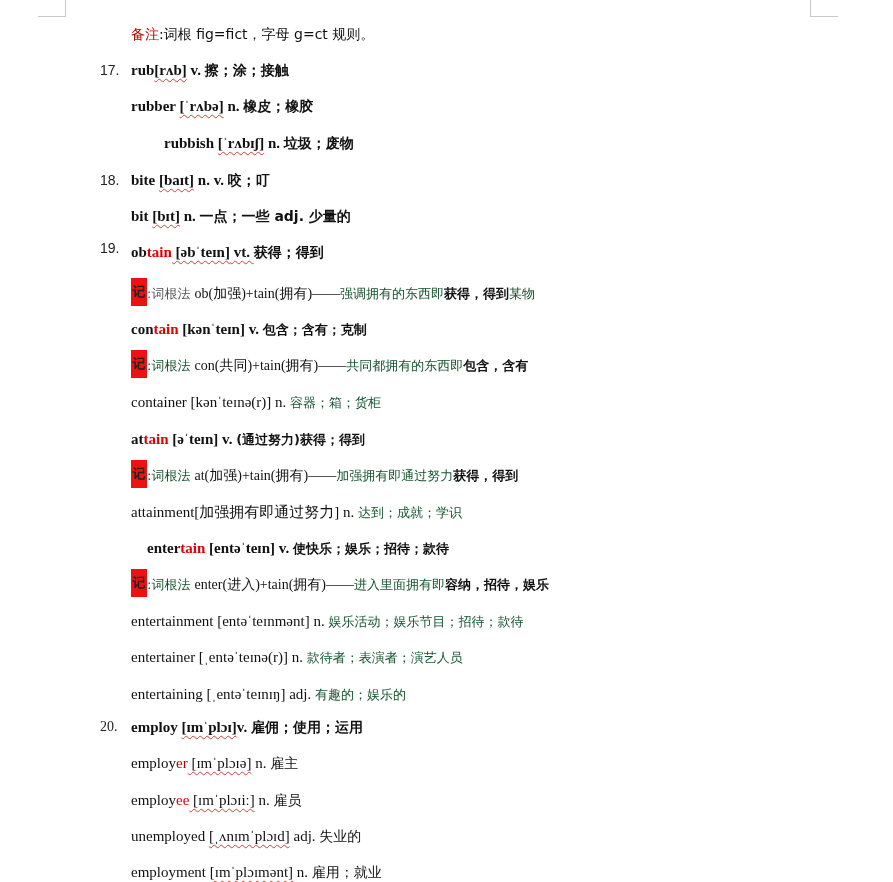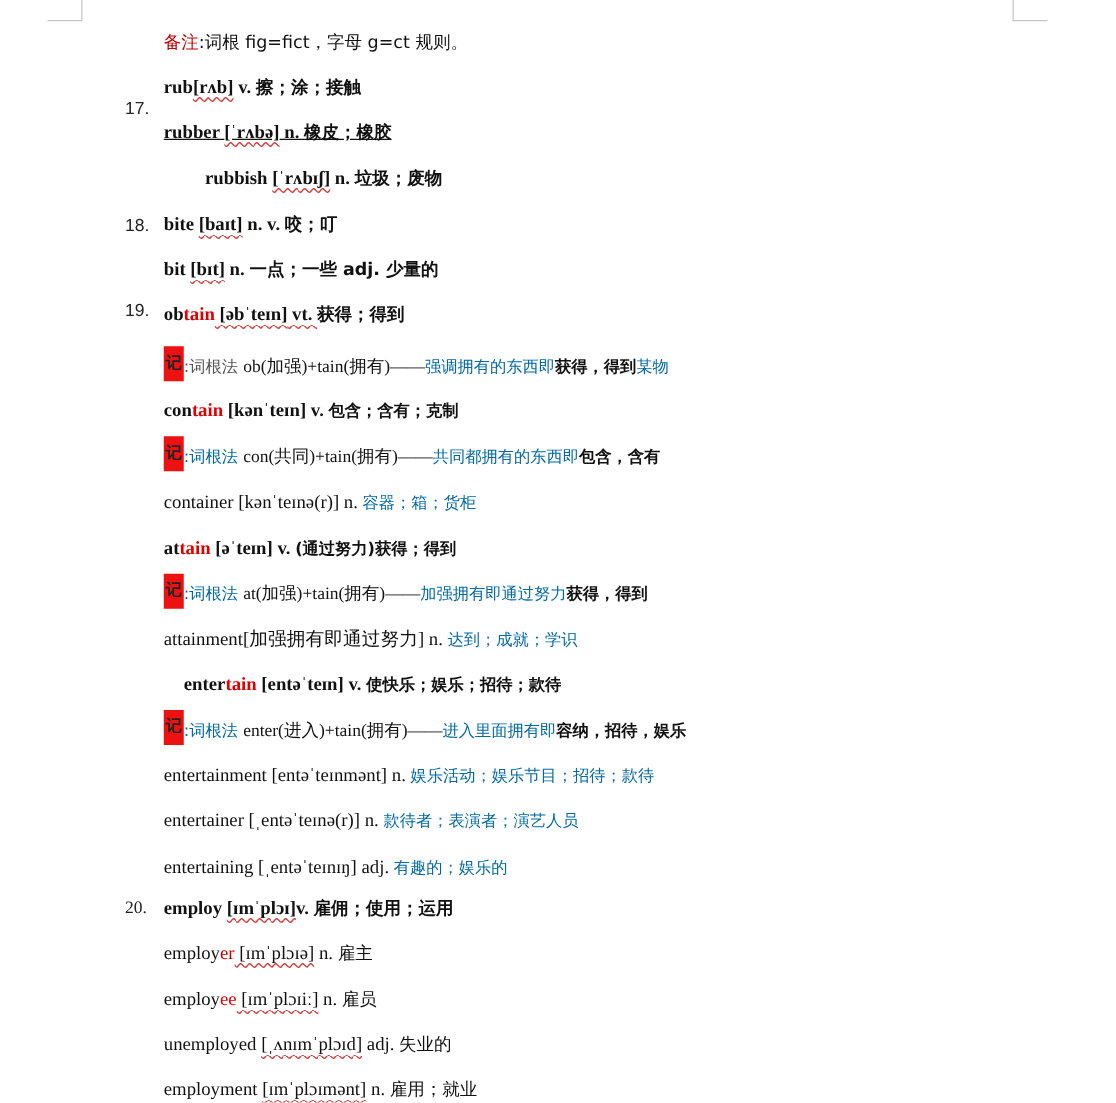--- a/index.html
+++ b/index.html
@@ -7,45 +7,45 @@
          font-family:"Liberation Serif", serif; color:#111; }
   .corner { position:absolute; border-color:#c8c8c8; border-style:solid; width:0; height:0; }
   .corner-tl { left:38px; top:0; width:27px; height:16px; border-width:0 1px 1px 0; }
   .corner-tr { left:810px; top:0; width:27px; height:16px; border-width:0 0 1px 1px; }
   .line { position:absolute; left:131px; white-space:nowrap; font-size:15px; line-height:20px; }
   .num { position:absolute; left:100px; font-size:14px; color:#222; font-family:"Liberation Sans", sans-serif; }
   .b { font-weight:bold; }
   .red { color:#e00000; }
   .darkred { color:#c00000; }
   .wavy { text-decoration:underline wavy #d04040; text-decoration-thickness:1px; text-underline-offset:3px; }
-  .gray { color:#0369a1; }
+  .gray { color:#14532d; }
   .cn { font-family:"DejaVu Sans", sans-serif; font-size:14px; }
   .cnb { font-family:"DejaVu Sans", sans-serif; font-size:14px; font-weight:bold; }
   .ji { display:inline-block; background:#ee1111; color:#222; font-weight:bold;
         font-family:"DejaVu Sans", sans-serif; font-size:13px; width:16px; height:28px;
         line-height:28px; text-align:center; vertical-align:middle; margin-top:-6px; }
 </style>
 </head>
 <body>
 
 <div class="corner corner-tl"></div>
 <div class="corner corner-tr"></div>
 
 <div>
 
   <div class="line" style="top:24px;">
     <span class="cn darkred">备注</span><span class="cn">:词根 fig=fict，字母 g=ct 规则。</span>
   </div>
 
-  <span class="num" style="top:62px;margin-top:16px;">17.</span>
+  <span class="num" style="top:62px;">17.</span>
   <div class="line b" style="top:60px;">
     <span>rub</span><span class="wavy">[rʌb]</span><span> v. </span><span class="cnb">擦；涂；接触</span>
   </div>
 
-  <div class="line b" style="top:96px;text-decoration:underline;">
+  <div class="line b" style="top:96px;">
     <span>rubber </span><span class="wavy">[ˈrʌbə]</span><span> n. </span><span class="cnb">橡皮；橡胶</span>
   </div>
 
   <div class="line b" style="top:133px;margin-left:33px;">
     <span>rubbish </span><span class="wavy">[ˈrʌbɪʃ]</span><span> n. </span><span class="cnb">垃圾；废物</span>
   </div>
 
   <span class="num" style="top:172px;">18.</span>
   <div class="line b" style="top:170px;">
     <span>bite </span><span class="wavy">[baɪt]</span><span> n. v. </span><span class="cnb">咬；叮</span>

